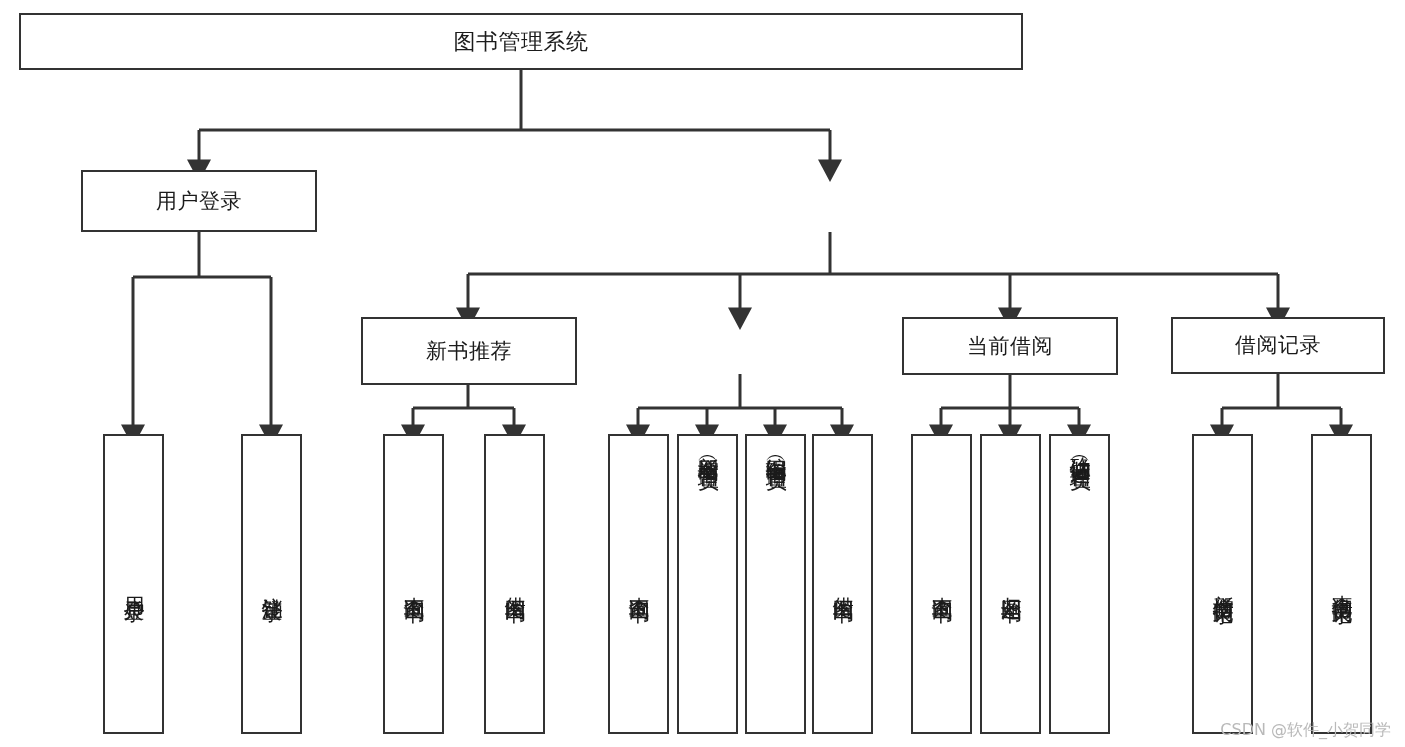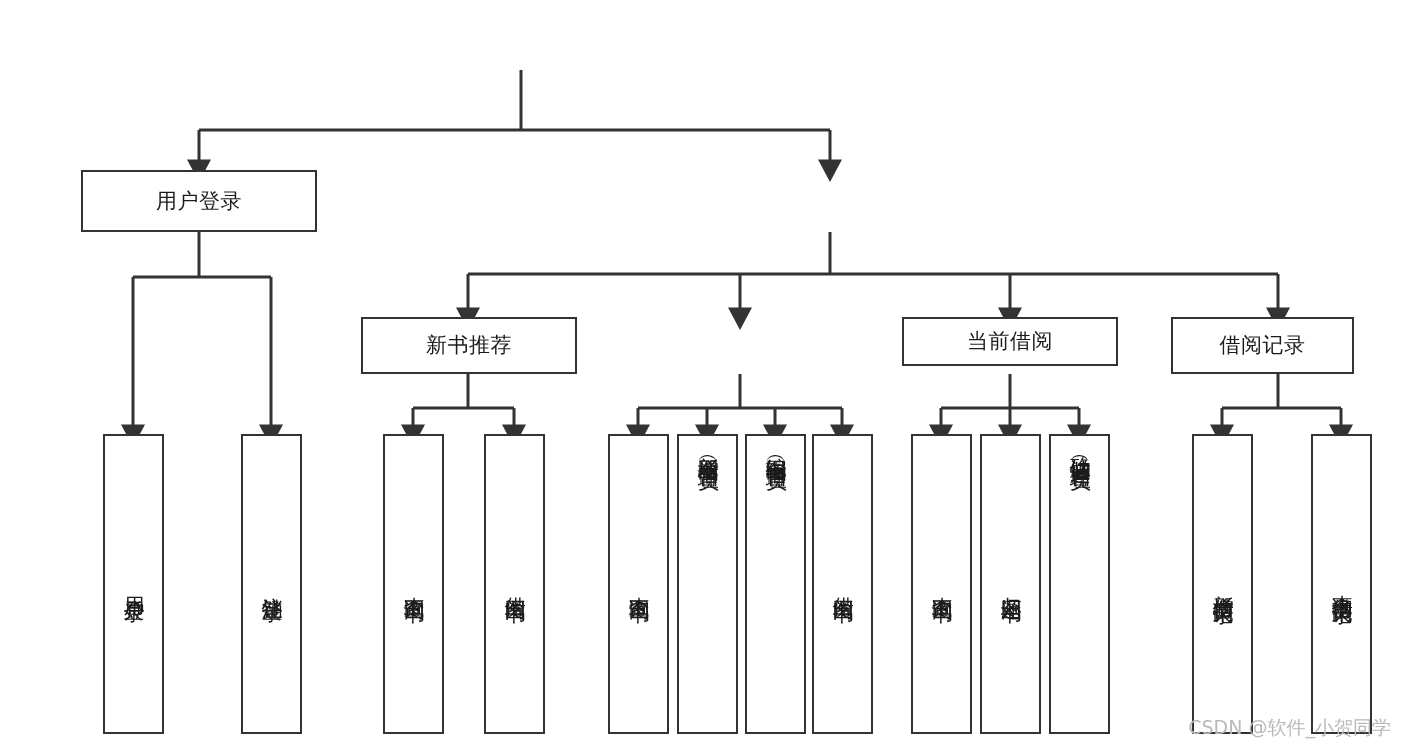--- a/index.html
+++ b/index.html
@@ -66,21 +66,21 @@
     letter-spacing: 2px;
     white-space: nowrap;
   }
   .node.vertical.topalign {
     align-items: flex-start;
   }
   .watermark {
     position: absolute;
     right: 14px;
     bottom: 6px;
-    font-size: 19px;
+    font-size: 16px;
     color: #b9b9b9;
     z-index: 3;
     white-space: nowrap;
     font-family: "DejaVu Sans", "Liberation Sans", sans-serif;
   }
 </style>
 </head>
 <body>
 
 <div id="canvas">
@@ -129,36 +129,39 @@
       <path d="M1010,408 L1010,428" marker-end="url(#arrow)"></path>
       <path d="M1079,408 L1079,428" marker-end="url(#arrow)"></path>
 
       <path d="M1278,374 L1278,408"></path>
       <path d="M1222,408 L1341,408"></path>
       <path d="M1222,408 L1222,428" marker-end="url(#arrow)"></path>
       <path d="M1341,408 L1341,428" marker-end="url(#arrow)"></path>
     </g>
   </svg>
 
+  <div class="node horizontal root" style="left:19px; top:13px; width:1004px; height:57px;">
+    <span class="node-label">图书管理系统</span>
+  </div>
 
   <div class="node horizontal" style="left:81px; top:170px; width:236px; height:62px;">
     <span class="node-label">用户登录</span>
   </div>
 
 
-  <div class="node horizontal" style="left:361px; top:317px; width:216px; height:57px;">
+  <div class="node horizontal" style="left:361px; top:317px; width:216px; height:68px;">
     <span class="node-label">新书推荐</span>
   </div>
 
 
-  <div class="node horizontal" style="left:902px; top:317px; width:216px; height:49px;">
+  <div class="node horizontal" style="left:902px; top:317px; width:216px; height:58px;">
     <span class="node-label">当前借阅</span>
   </div>
 
-  <div class="node horizontal" style="left:1171px; top:317px; width:183px; height:57px;">
+  <div class="node horizontal" style="left:1171px; top:317px; width:214px; height:57px;">
     <span class="node-label">借阅记录</span>
   </div>
 
   <div class="node vertical" style="left:103px; top:434px; width:61px; height:300px;">
     <span class="node-label">用户登录</span>
   </div>
 
   <div class="node vertical" style="left:241px; top:434px; width:61px; height:300px;">
     <span class="node-label">注销登录</span>
   </div>

